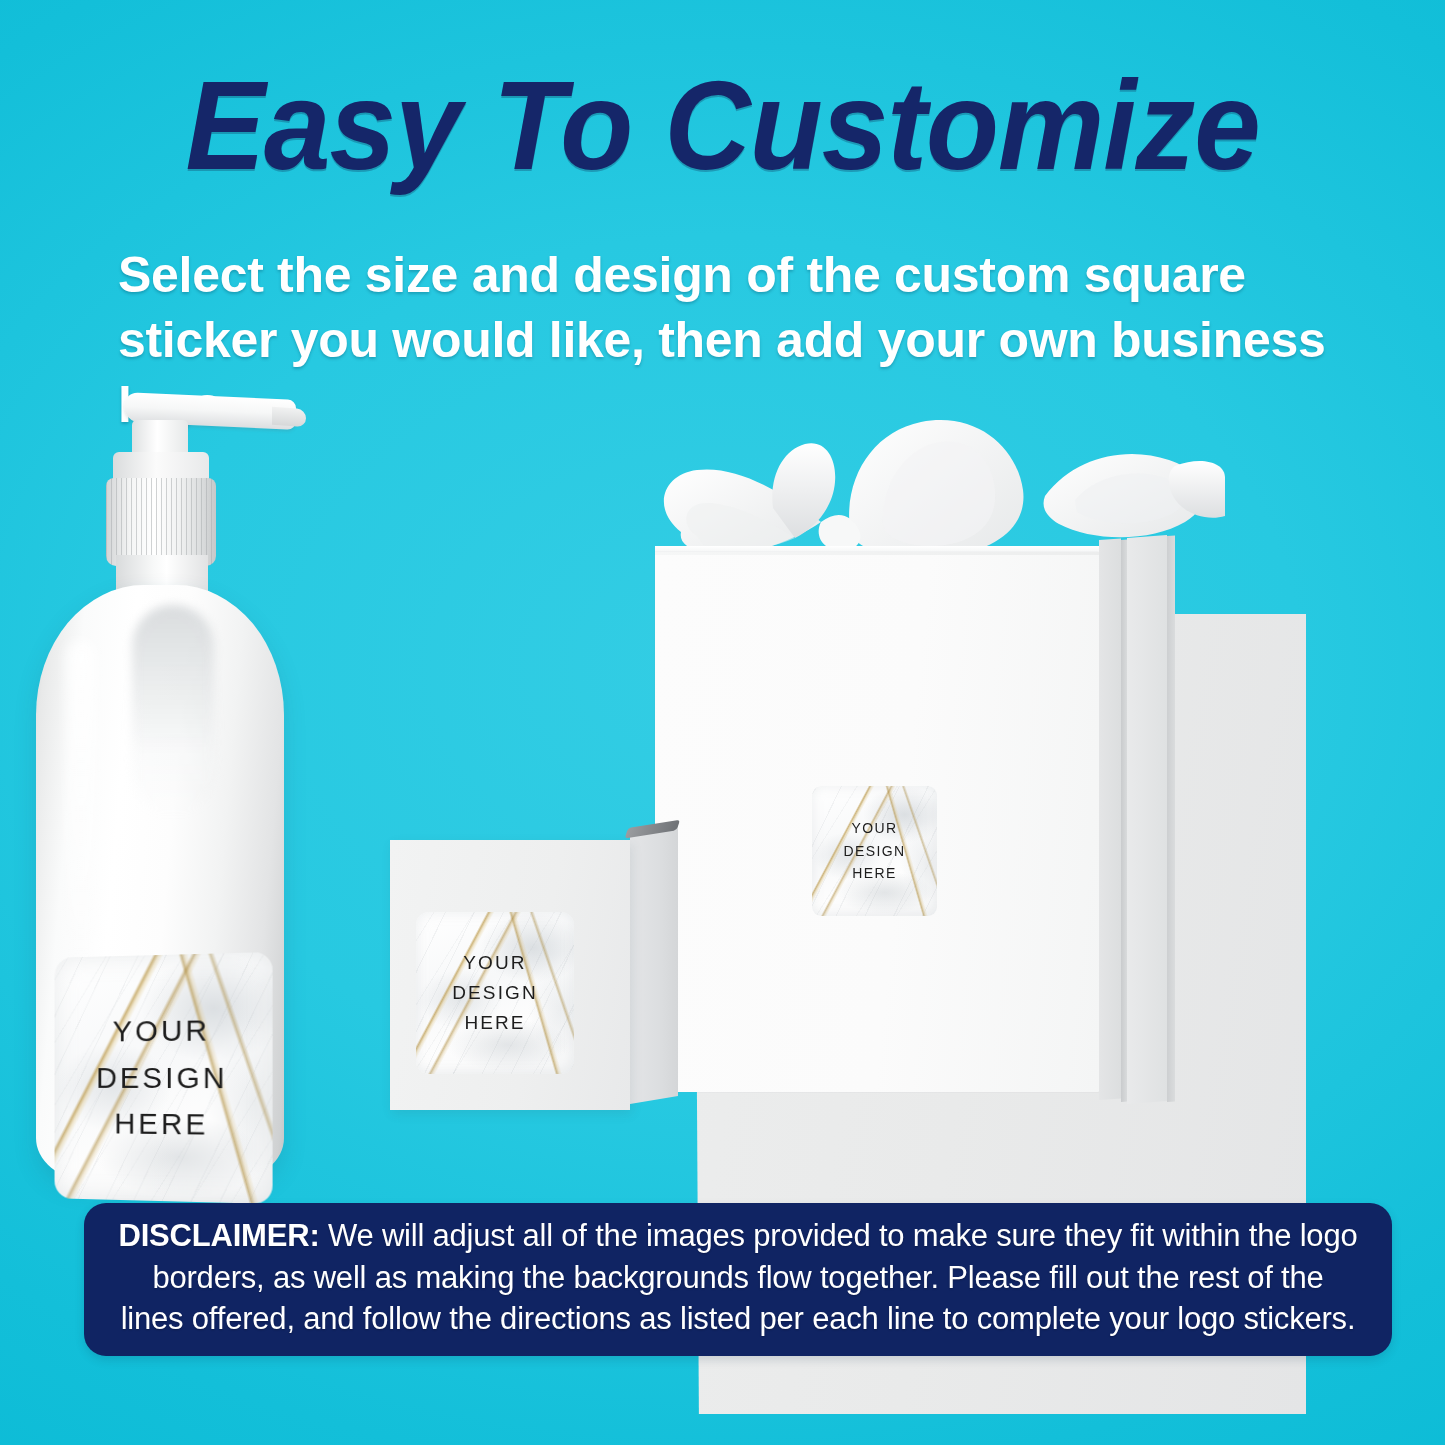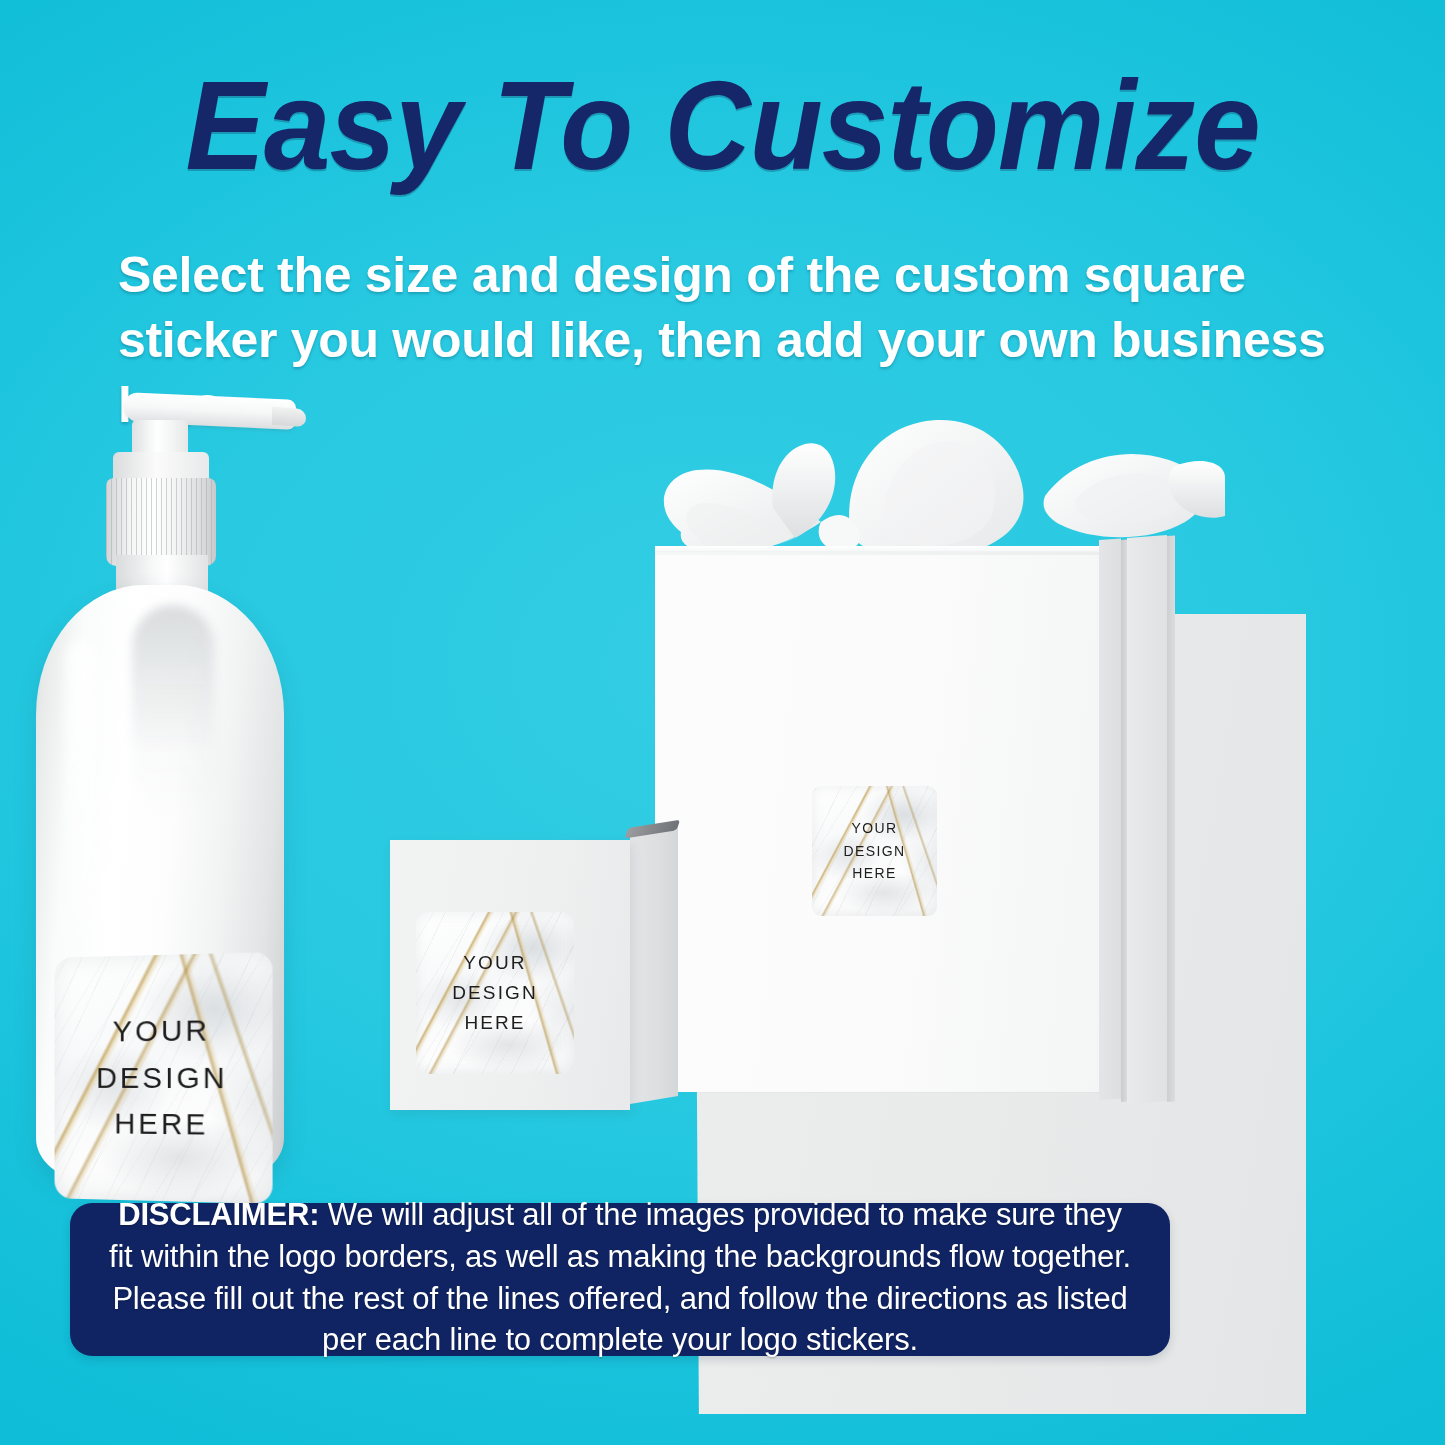--- a/index.html
+++ b/index.html
@@ -221,21 +221,21 @@
   
   .label-small {
     left:26px; top:72px; width:158px; height:162px;
     border-radius:13px;
     font-size:19px; letter-spacing:2.1px; line-height:1.58;
     box-shadow: inset 0 0 14px rgba(185,192,197,.26);
   }
 
   
   .disclaimer {
-    position:absolute; left:70px; top:1203px; width:1100px; height:153px;
+    position:absolute; left:84px; top:1203px; width:1308px; height:153px;
     background:#102463;
     border-radius:22px;
     color:#ffffff;
     display:flex; align-items:center; justify-content:center;
     padding:6px 34px 10px;
     box-shadow: 0 4px 10px rgba(0,40,70,.15);
   }
   .disclaimer p {
     text-align:center; font-size:31px; line-height:1.34;
     letter-spacing:-0.2px; font-weight:400;

